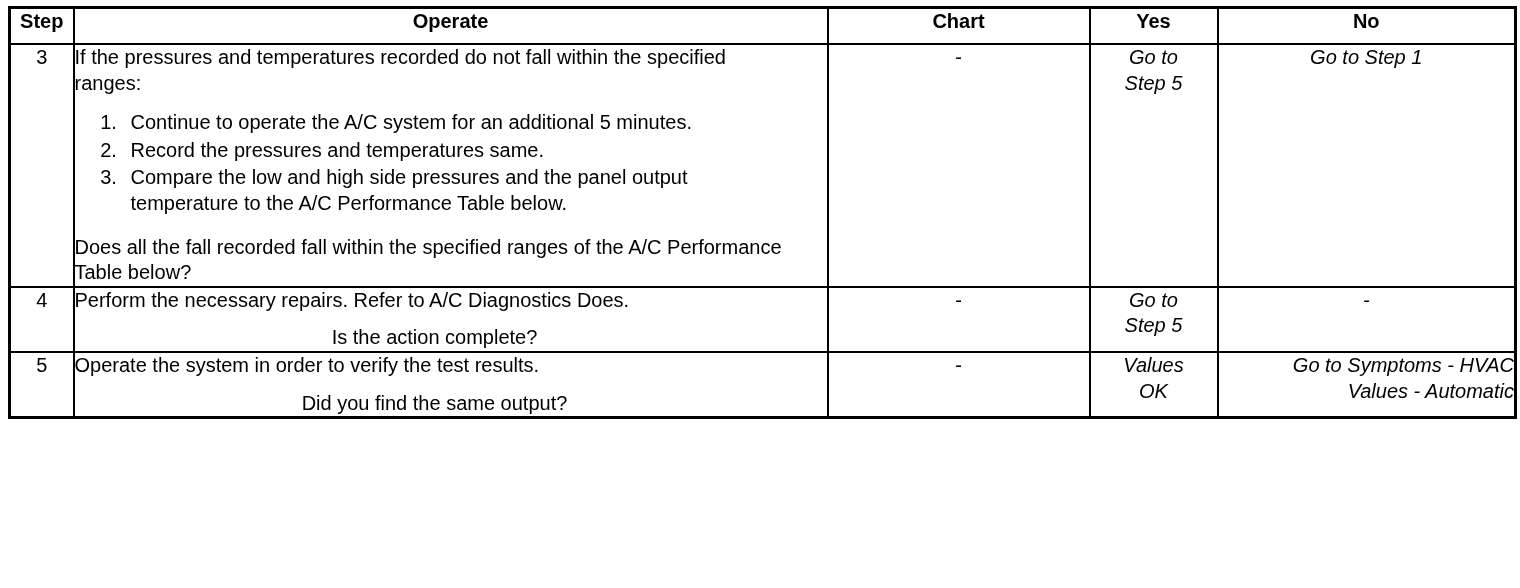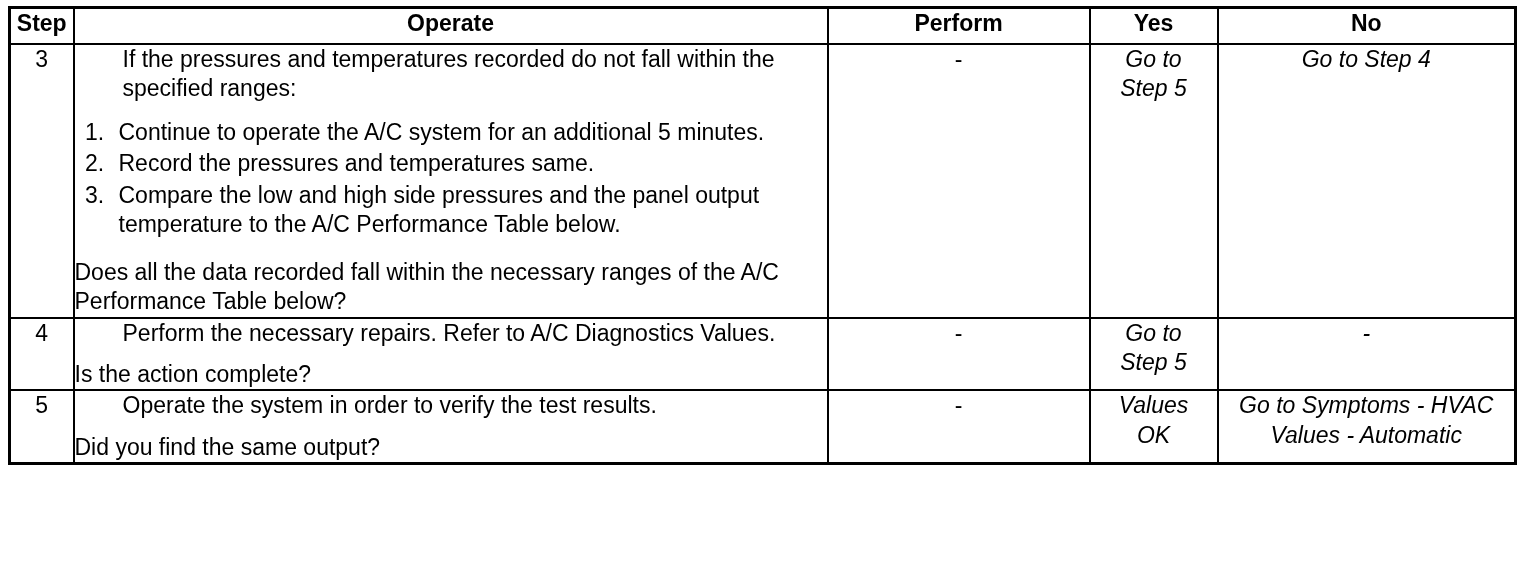--- a/index.html
+++ b/index.html
@@ -29,21 +29,21 @@
   }
   table.diag col.c-step   { width: 64px; }
   table.diag col.c-action { width: 754px; }
   table.diag col.c-values { width: 262px; }
   table.diag col.c-yes    { width: 128px; }
   table.diag col.c-no     { width: 298px; }
 
   table.diag th, table.diag td {
     border: 2px solid #000;
     vertical-align: top;
-    font-size: 23px;
+    font-size: 20px;
     line-height: 1.28;
     padding: 0;
   }
   thead th {
     text-align: center;
     font-weight: bold;
     font-size: 20px;
     padding: 6px 2px 7px 2px;
     vertical-align: middle;
     height: 34px;
@@ -55,50 +55,50 @@
   }
   td.action-cell {
     padding: 8px 10px 10px 10px;
   }
   td.center-cell {
     text-align: center;
     vertical-align: middle;
     font-size: 19.5px;
   }
   td.no-cell-left {
-    text-align: center;
+    text-align: right;
     vertical-align: middle;
     padding-left: 8px;
     font-size: 19.5px;
     margin-left: 40px;
   }
   td.valign-bottom {
     vertical-align: bottom;
     padding-bottom: 8px;
   }
   .intro {
     margin: 0 0 6px 0;
     max-width: 720px;
-    padding-left: 48px;
   }
   ol.steps {
-    margin: 14px 0 14px 4px;
+    margin: 14px 0 14px 16px;
     padding-left: 32px;
   }
   ol.steps li {
     margin: 0 0 2px 0;
     padding-left: 8px;
     max-width: 660px;
   }
   .question {
     margin: 18px 0 0 0;
     max-width: 720px;
   }
   .q-tight {
     margin: 12px 0 0 0;
+    text-align: center;
   }
   .line {
     display: block;
     font-style: italic;
   }
 </style>
 </head>
 <body>
 
 <div class="sheet">
@@ -107,52 +107,52 @@
       <col class="c-step">
       <col class="c-action">
       <col class="c-values">
       <col class="c-yes">
       <col class="c-no">
     </colgroup>
     <thead>
       <tr>
         <th>Step</th>
         <th>Operate</th>
-        <th>Perform</th>
+        <th>Chart</th>
         <th>Yes</th>
         <th>No</th>
       </tr>
     </thead>
     <tbody>
 
       <tr>
         <td class="step-cell">3</td>
         <td class="action-cell">
           <p class="intro">If the pressures and temperatures recorded do not fall within the specified ranges:</p>
           <ol class="steps">
             <li>Continue to operate the A/C system for an additional 5 minutes.</li>
             <li>Record the pressures and temperatures same.</li>
             <li>Compare the low and high side pressures and the panel output temperature to the A/C Performance Table below.</li>
           </ol>
-          <p class="question">Does all the data recorded fall within the necessary ranges of the A/C Performance Table below?</p>
+          <p class="question">Does all the fall recorded fall within the specified ranges of the A/C Performance Table below?</p>
         </td>
         <td class="center-cell">-</td>
         <td class="center-cell valign-bottom">
           <span class="line">Go to</span>
           <span class="line">Step 5</span>
         </td>
         <td class="center-cell valign-bottom">
-          <span class="line">Go to Step 4</span>
+          <span class="line">Go to Step 1</span>
         </td>
       </tr>
 
       <tr>
         <td class="step-cell">4</td>
         <td class="action-cell">
-          <p class="intro">Perform the necessary repairs. Refer to A/C Diagnostics Values.</p>
+          <p class="intro">Perform the necessary repairs. Refer to A/C Diagnostics Does.</p>
           <p class="question q-tight">Is the action complete?</p>
         </td>
         <td class="center-cell">-</td>
         <td class="center-cell">
           <span class="line">Go to</span>
           <span class="line">Step 5</span>
         </td>
         <td class="center-cell valign-bottom">
           <span class="line">-</span>
         </td>

